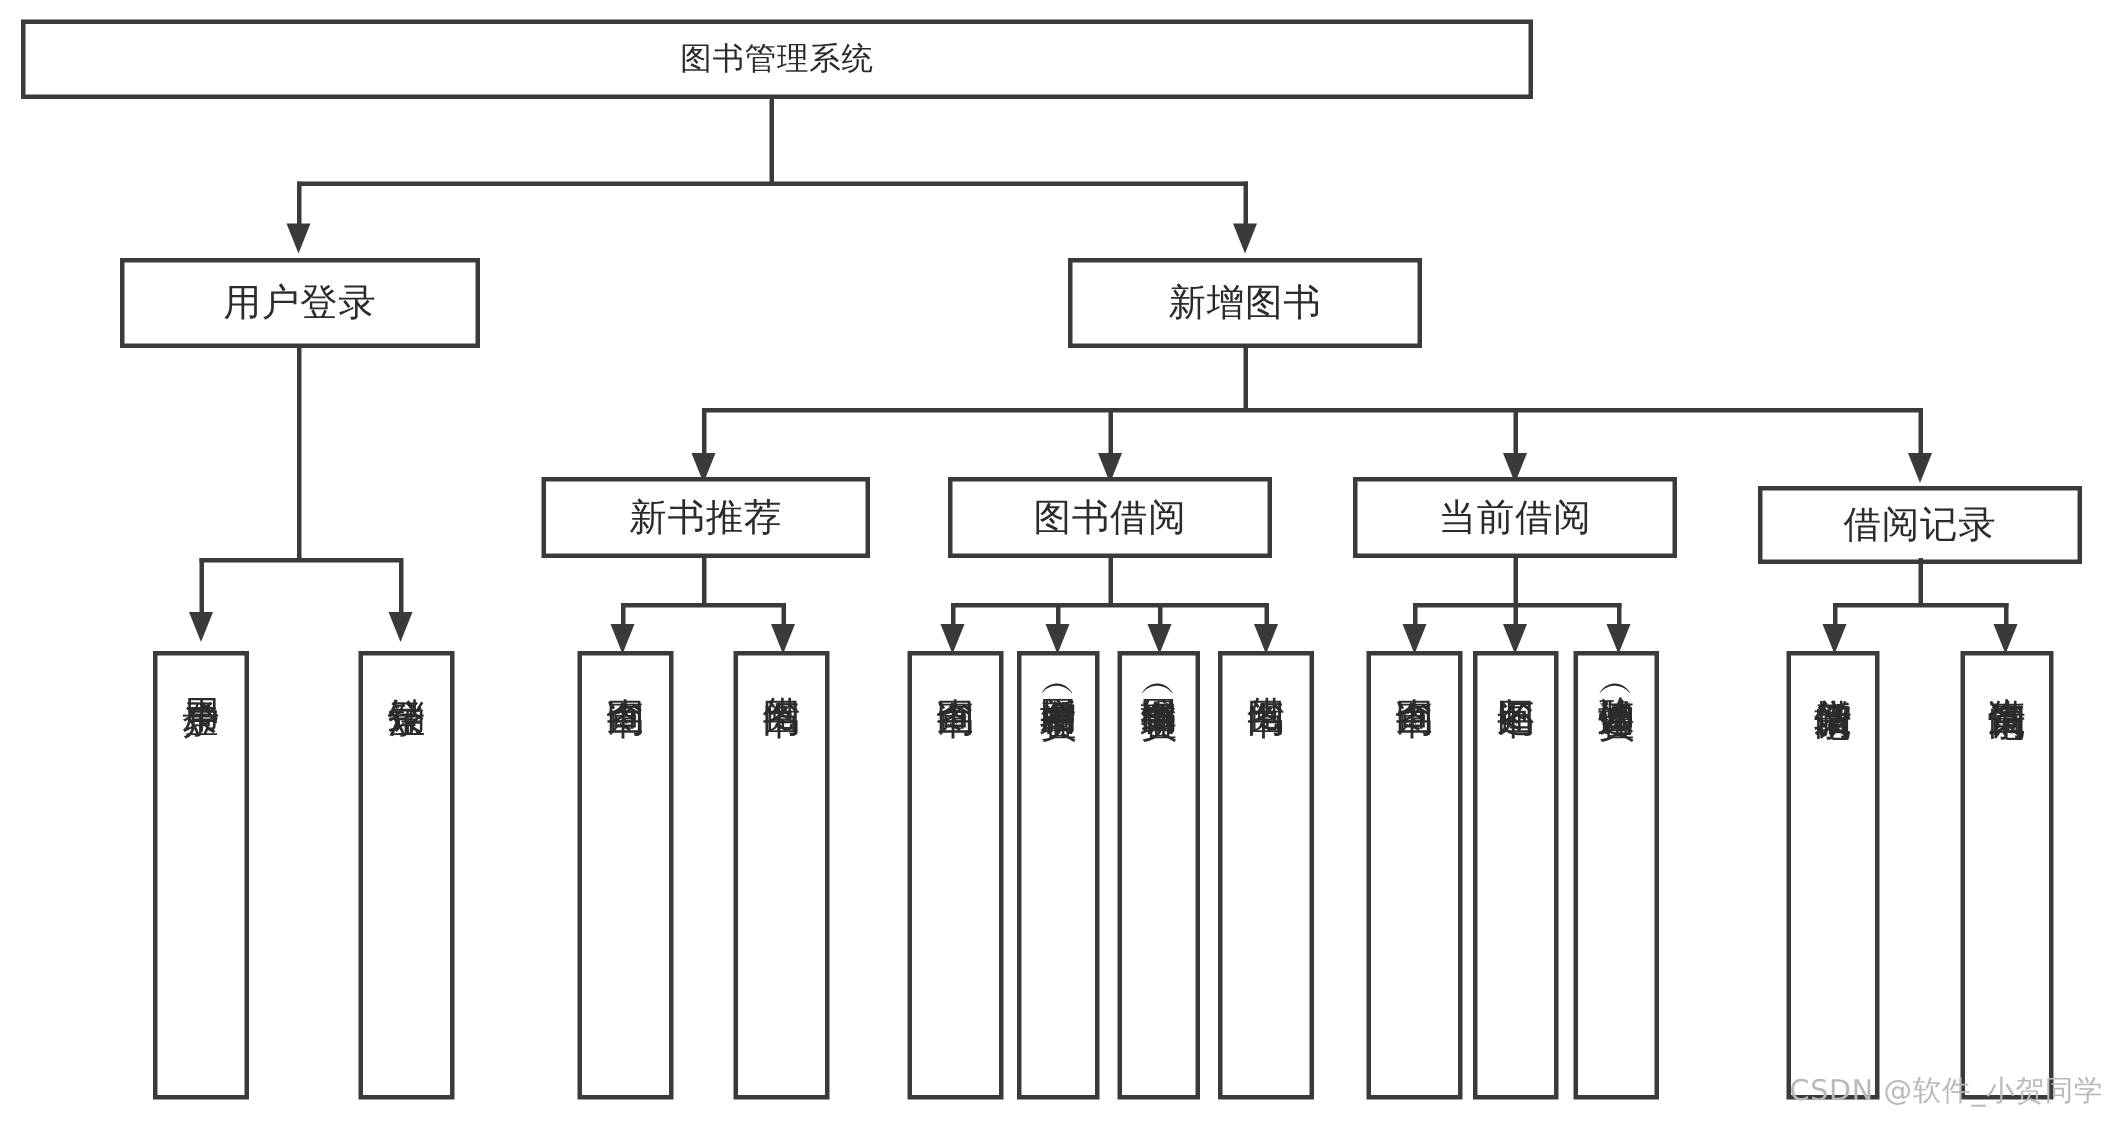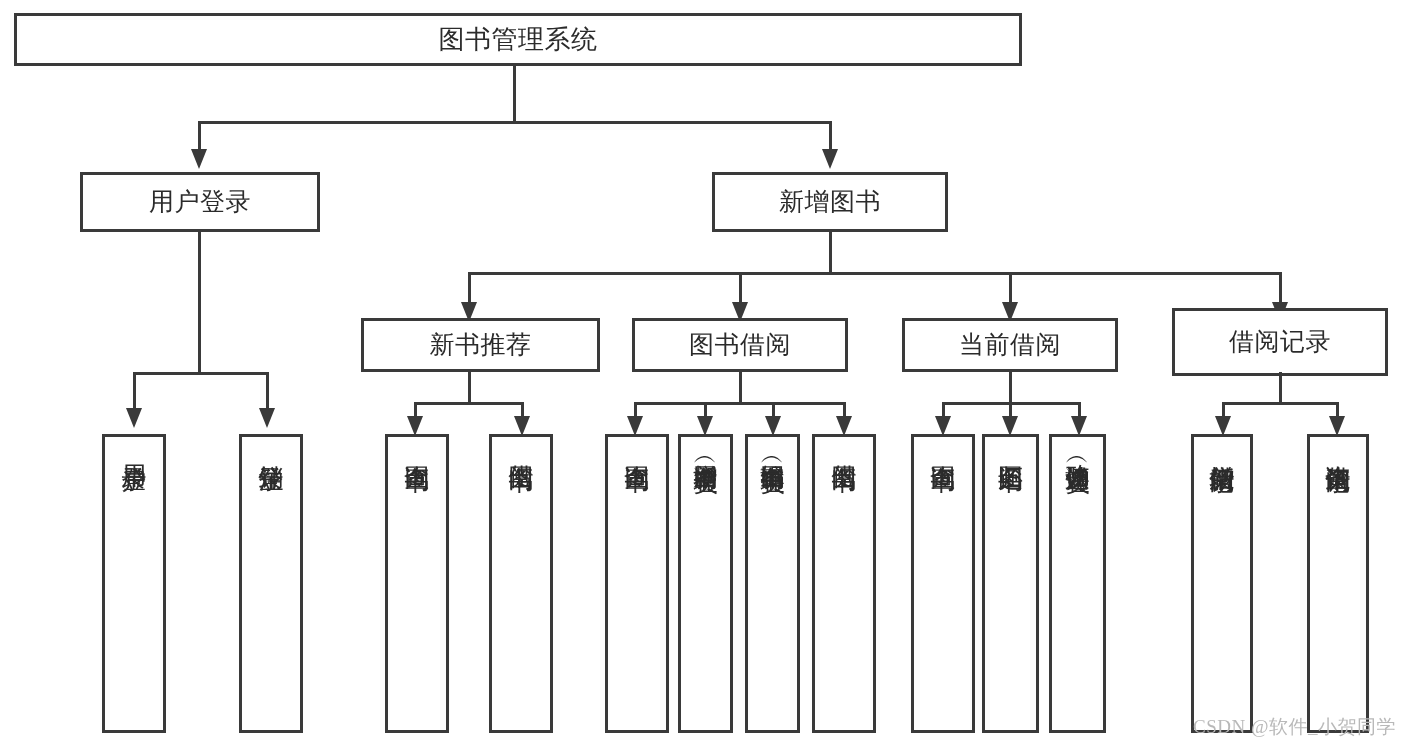--- a/index.html
+++ b/index.html
@@ -35,21 +35,21 @@
     line-height: 1.12;
     color: #2b2b2b;
     white-space: nowrap;
   }
   
   .node.horiz .label {
     font-size: 25px;
     letter-spacing: 0.5px;
   }
   .node.root .label {
-    font-size: 26px;
+    font-size: 21px;
   }
   
   .node.vert {
     align-items: flex-start;
     justify-content: center;
     padding-top: 8px;
   }
   .node.vert .label {
     writing-mode: vertical-rl;
     text-orientation: upright;
@@ -125,30 +125,30 @@
   <div class="conn h" style="left:468px; top:272px; width:814px; height:3px;"></div>
   <div class="conn v" style="left:468px; top:272px; width:3px; height:32px;"></div>
   <div class="arrow" style="left:461px; top:302px;"></div>
   <div class="conn v" style="left:739px; top:272px; width:3px; height:32px;"></div>
   <div class="arrow" style="left:732px; top:302px;"></div>
   <div class="conn v" style="left:1009px; top:272px; width:3px; height:32px;"></div>
   <div class="arrow" style="left:1002px; top:302px;"></div>
   <div class="conn v" style="left:1279px; top:272px; width:3px; height:32px;"></div>
   <div class="arrow" style="left:1272px; top:302px;"></div>
 
-  <div class="node horiz" style="left:361px; top:318px; width:239px; height:54px;">
+  <div class="node horiz" style="left:361px; top:318px; width:219px; height:54px;">
     <span class="label">新书推荐</span>
   </div>
   <div class="node horiz" style="left:902px; top:318px; width:216px; height:54px;">
     <span class="label">当前借阅</span>
   </div>
   <div class="node horiz" style="left:632px; top:318px; width:216px; height:54px;">
     <span class="label">图书借阅</span>
   </div>
-  <div class="node horiz" style="left:1172px; top:308px; width:216px; height:68px;">
+  <div class="node horiz" style="left:1172px; top:324px; width:216px; height:52px;">
     <span class="label">借阅记录</span>
   </div>
 
   <div class="conn v" style="left:468px; top:372px; width:3px; height:32px;"></div>
   <div class="conn h" style="left:414px; top:402px; width:110px; height:3px;"></div>
   <div class="conn v" style="left:414px; top:402px; width:3px; height:18px;"></div>
   <div class="arrow" style="left:407px; top:416px;"></div>
   <div class="conn v" style="left:521px; top:402px; width:3px; height:18px;"></div>
   <div class="arrow" style="left:514px; top:416px;"></div>
 
@@ -216,15 +216,15 @@
     <span class="label">确认归还（管理员）</span>
   </div>
 
   <div class="node vert" style="left:1191px; top:434px; width:62px; height:299px;">
     <span class="label">新增借阅记录</span>
   </div>
   <div class="node vert" style="left:1307px; top:434px; width:62px; height:299px;">
     <span class="label">查询借阅记录</span>
   </div>
 
-  <div id="watermark" style="left:1193px; top:714px;font-family:Liberation Serif, serif;">CSDN @软件_小贺同学</div>
+  <div id="watermark" style="left:1193px; top:714px;">CSDN @软件_小贺同学</div>
 
 </div>
 
 </body></html>

